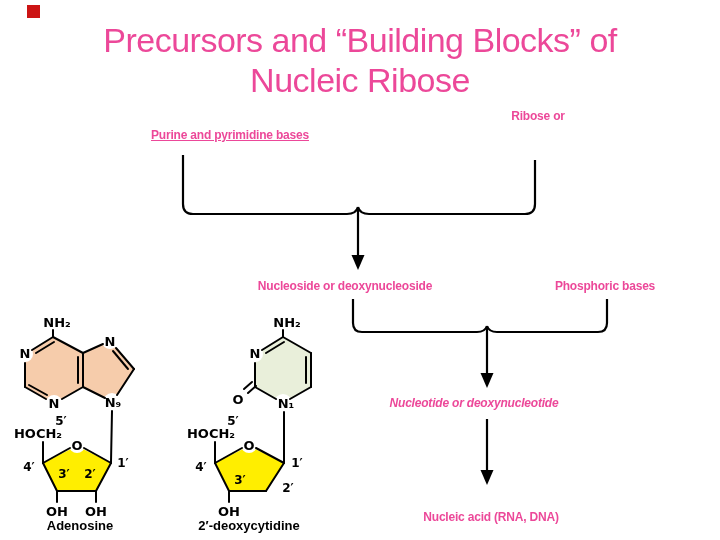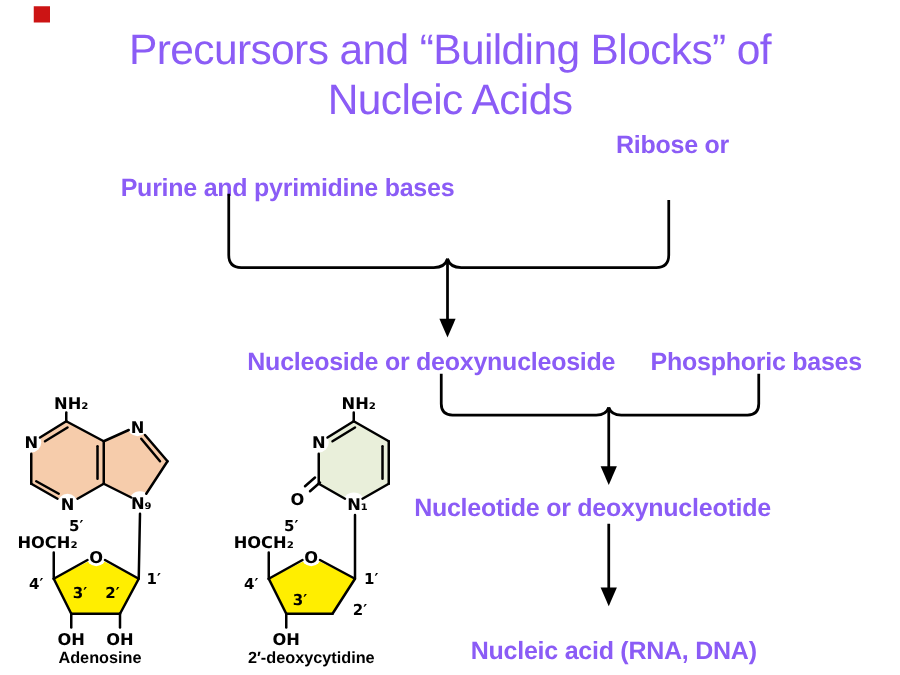--- a/index.html
+++ b/index.html
@@ -2,36 +2,36 @@
 <html><head>
 <meta charset="utf-8">
 <style>
   html,body{margin:0;padding:0;background:#888;}
   .slide{
     position:relative;
     width:720px;height:540px;
     background:#ffffff;
     overflow:hidden;
     font-family:"Liberation Sans","DejaVu Sans",sans-serif;
-    color:#8b5cf6;
+    color:#ec4899;
   }
   .title{
     position:absolute;
     left:0;top:20px;width:720px;
     text-align:center;
     font-size:34px;
     font-weight:400;
     line-height:40px;
     letter-spacing:-0.5px;
   }
   .fc{
     position:absolute;
     transform:translateX(-50%);
     font-weight:700;
-    font-size:20px;
+    font-size:12px;
     letter-spacing:-0.2px;
     white-space:nowrap;
     text-align:center;
   }
   .fc.two-line{line-height:20px;}
   svg.fig{position:absolute;left:0;top:0;}
   .bond{stroke:#000;stroke-width:2;stroke-linecap:round;fill:none;}
   .flowline{stroke:#000;stroke-width:2.2;fill:none;}
   .atom{
     font-family:"DejaVu Sans","Liberation Sans",sans-serif;
@@ -47,30 +47,30 @@
   }
   .halo{fill:#fff;}
 </style>
 </head>
 <body>
 
 <div class="slide">
 
   <div class="title">
     <div>Precursors and “Building Blocks” of</div>
-    <div>Nucleic Acids</div>
+    <div>Nucleic Ribose</div>
   </div>
 
-  <div class="fc" style="left:230px;top:140px;">Purine and pyrimidine bases</div>
+  <div class="fc" style="left:230px;top:128px;text-decoration:underline;">Purine and pyrimidine bases</div>
   <div class="fc two-line" style="left:538px;top:106px;">
     <div>Ribose or</div>
   </div>
   <div class="fc" style="left:345px;top:279px;text-align:center;">Nucleoside or deoxynucleoside</div>
   <div class="fc" style="left:605px;top:279px;">Phosphoric bases</div>
-  <div class="fc" style="left:474px;top:396px;">Nucleotide or deoxynucleotide</div>
+  <div class="fc" style="left:474px;top:396px;font-style:italic;">Nucleotide or deoxynucleotide</div>
   <div class="fc" style="left:491px;top:476px;margin-top:34px;">Nucleic acid (RNA, DNA)</div>
 
   <svg class="fig" width="720" height="540" viewBox="0 0 720 540">
 
     <rect x="27" y="5" width="13" height="13" fill="#cc1414"></rect>
 
     <g>
       <path class="flowline" d="M183,155 V204 Q183,214 193,214 H347 Q356,214 358,207"></path>
       <path class="flowline" d="M535,160 V204 Q535,214 525,214 H369 Q360,214 358,207"></path>
     </g>

